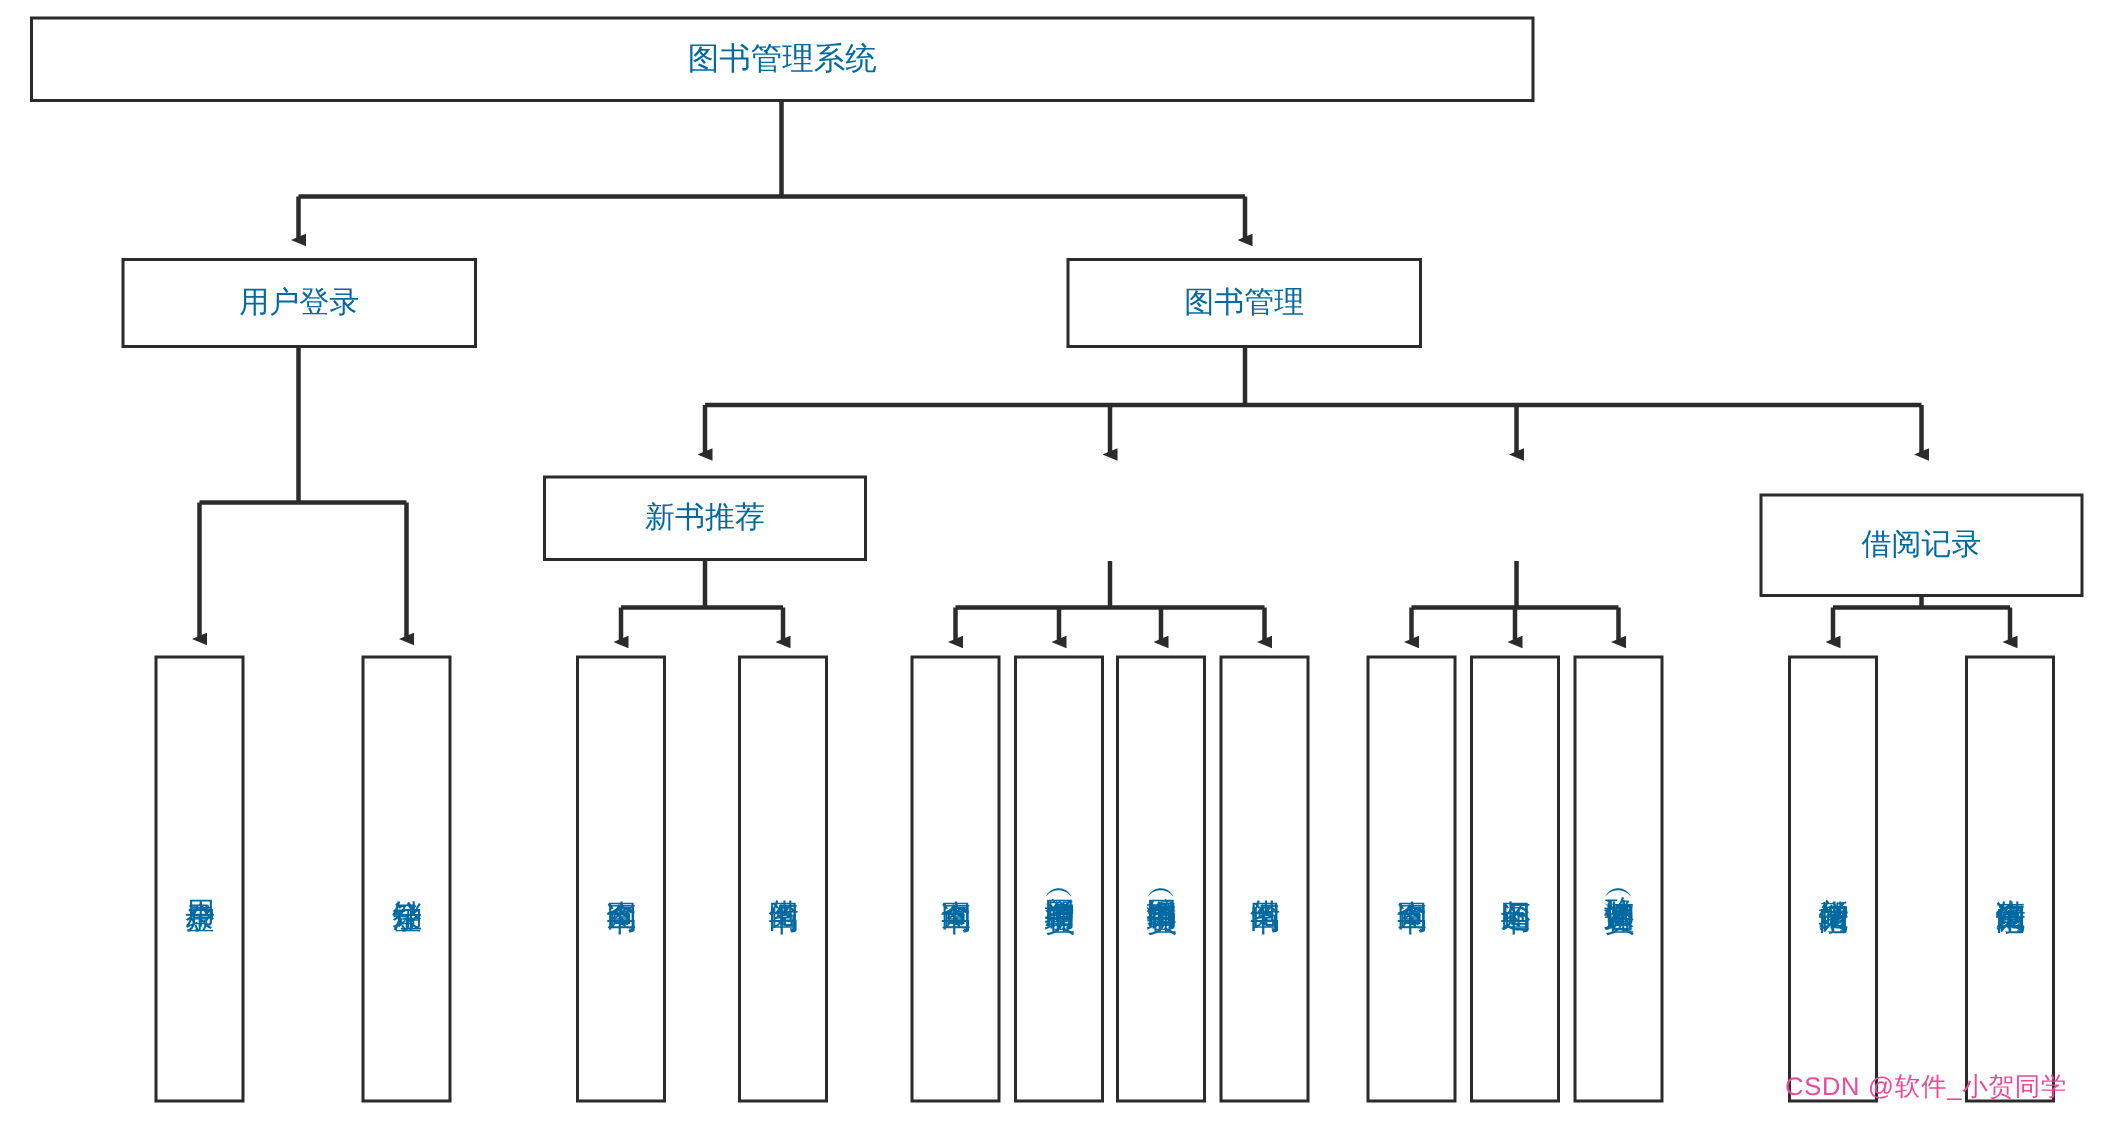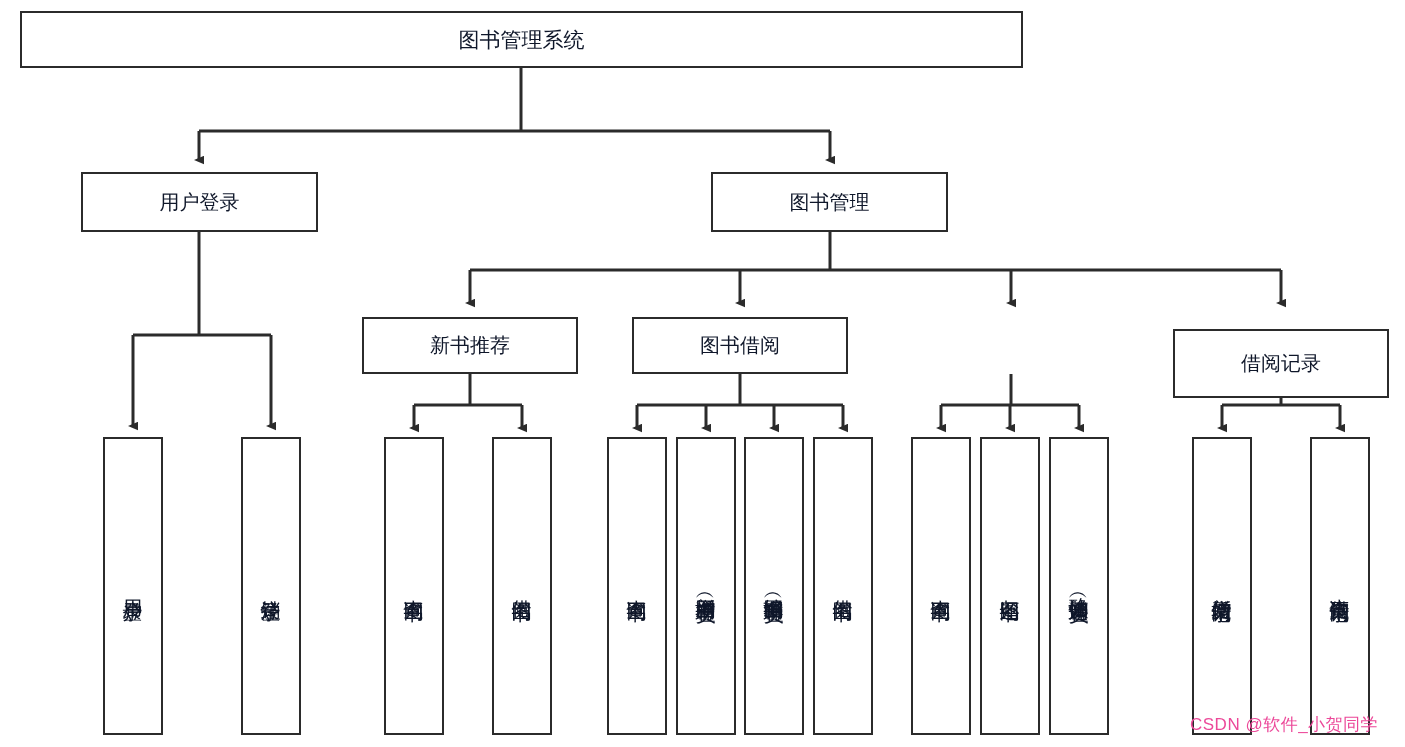--- a/index.html
+++ b/index.html
@@ -29,21 +29,21 @@
     position: absolute;
     box-sizing: border-box;
     background: #ffffff;
     border: 2px solid #2b2b2b;
     display: flex;
     align-items: center;
     justify-content: center;
     overflow: hidden;
   }
   .node-label {
-    color: #0f172a;
+    color: #0369a1;
     text-align: center;
     line-height: 1.12;
     white-space: nowrap;
   }
   .level-root .node-label {
     font-size: 21px;
   }
   .level-1 .node-label,
   .level-2 .node-label {
     font-size: 20px;
@@ -132,23 +132,20 @@
   <div class="node-box level-1" style="left:81px; top:172px; width:237px; height:60px;">
     <span class="node-label">用户登录</span>
   </div>
   <div class="node-box level-1" style="left:711px; top:172px; width:237px; height:60px;">
     <span class="node-label">图书管理</span>
   </div>
 
   <div class="node-box level-2" style="left:362px; top:317px; width:216px; height:57px;">
     <span class="node-label">新书推荐</span>
   </div>
-  <div class="node-box level-2" style="left:632px; top:317px; width:216px; height:57px;">
-    <span class="node-label">图书借阅</span>
-  </div>
   <div class="node-box level-2" style="left:1173px; top:329px; width:216px; height:69px;">
     <span class="node-label">借阅记录</span>
   </div>
 
   <div class="node-box level-leaf" style="left:103px; top:437px; width:60px; height:298px;">
     <span class="node-label">用户登录</span>
   </div>
   <div class="node-box level-leaf" style="left:241px; top:437px; width:60px; height:298px;">
     <span class="node-label">注销登录</span>
   </div>

